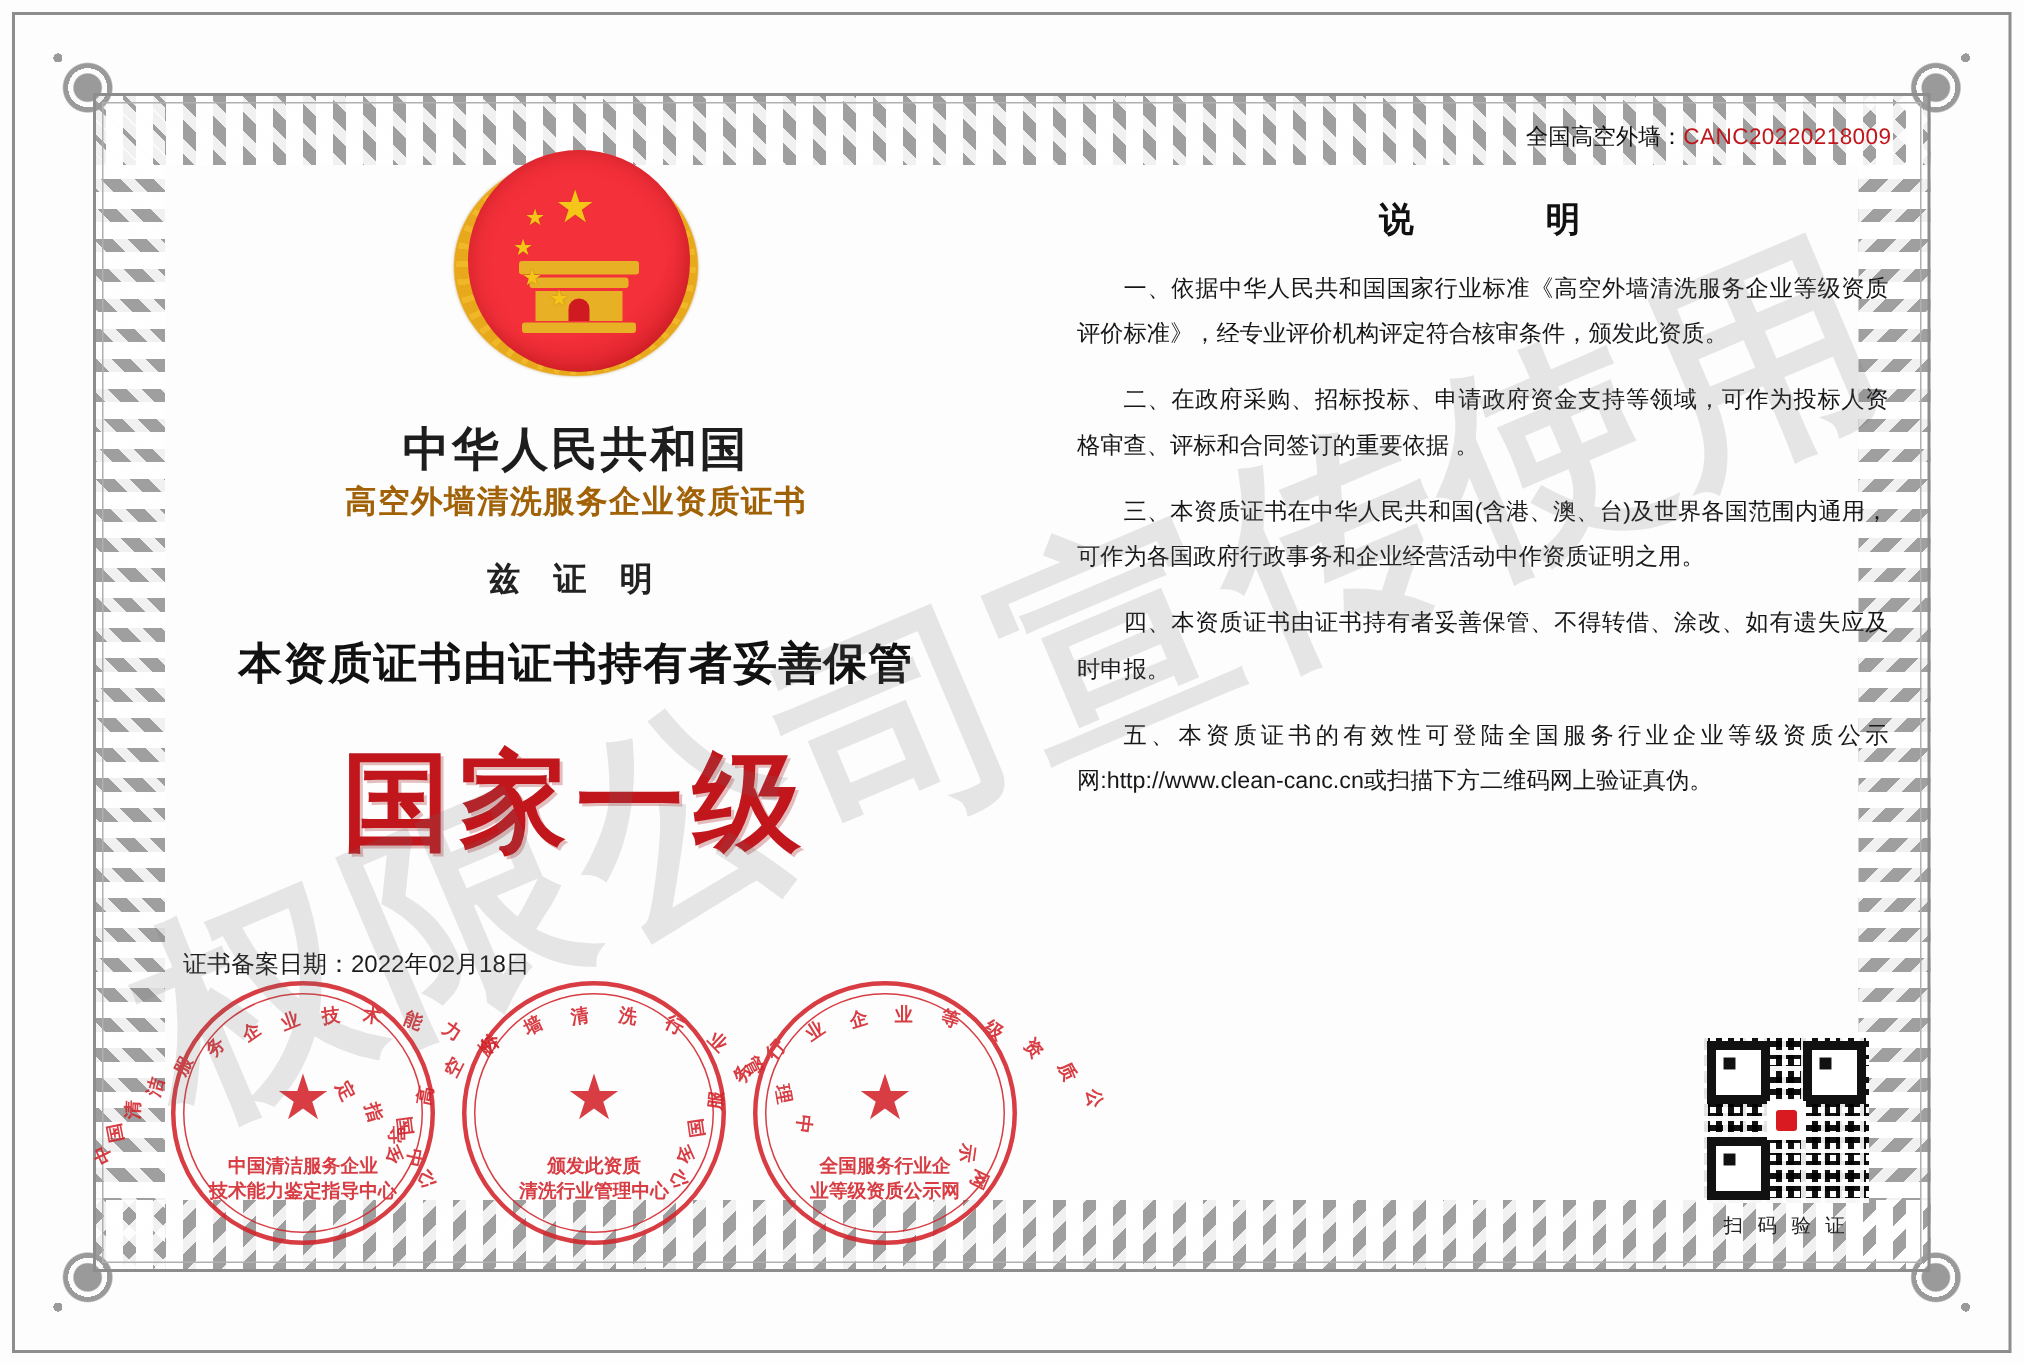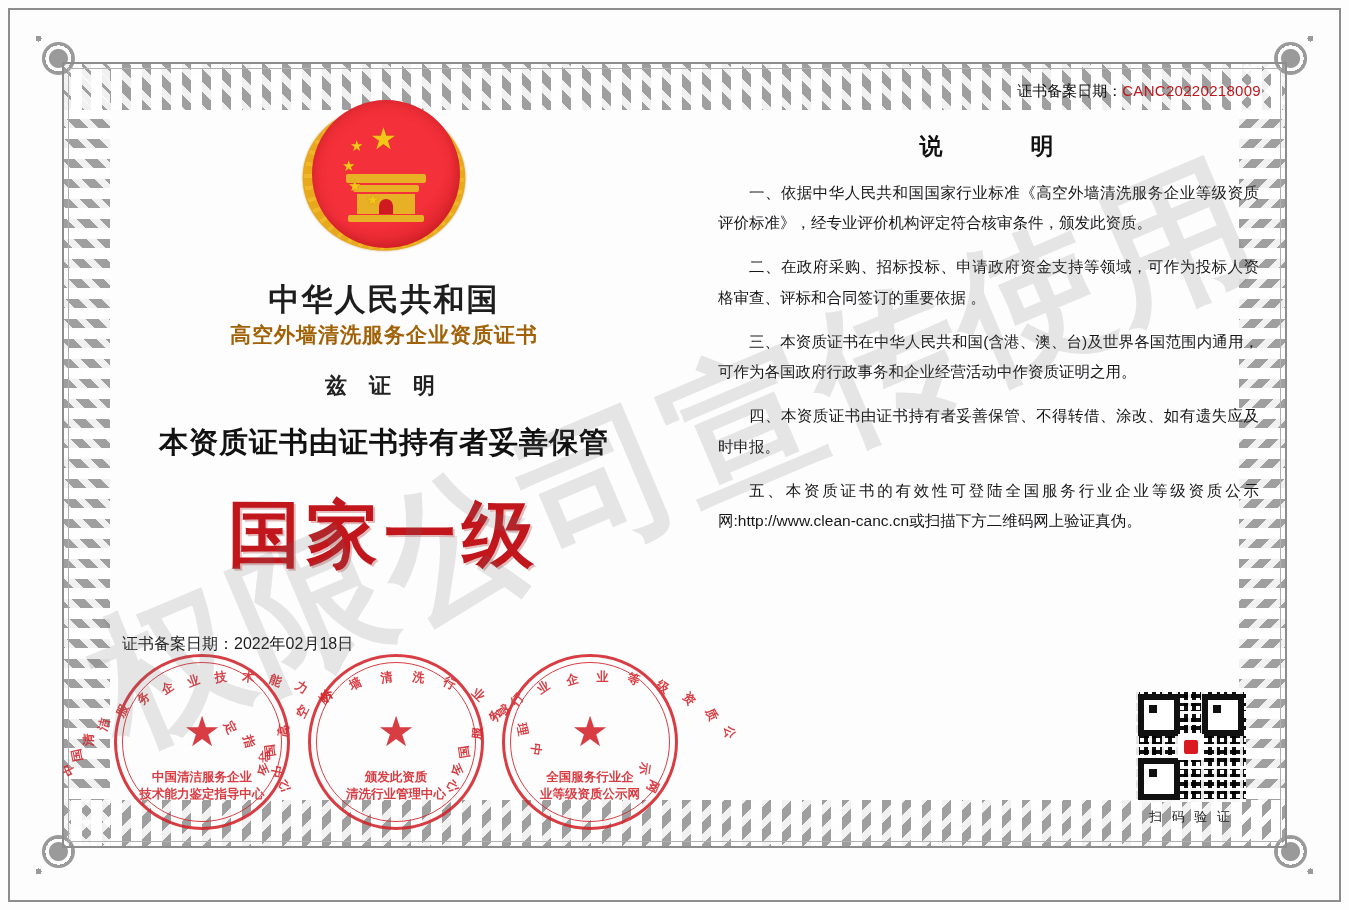--- a/index.html
+++ b/index.html
@@ -317,21 +317,21 @@
             <div>全国服务行业企</div>
             <div>业等级资质公示网</div>
           </div>
         </div>
       </div>
     </div>
 
     <div class="right-col">
 
       <div class="cert-no">
-        <span>证书备案日期：</span><span class="num">CANC20220218009</span>
+        <span>全国高空外墙：</span><span class="num">CANC20220218009</span>
       </div>
 
       <div class="notice-title">说　　明</div>
 
       <div class="notice-body">
         <p>一、依据中华人民共和国国家行业标准《高空外墙清洗服务企业等级资质评价标准》，经专业评价机构评定符合核审条件，颁发此资质。</p>
         <p>二、在政府采购、招标投标、申请政府资金支持等领域，可作为投标人资格审查、评标和合同签订的重要依据 。</p>
         <p>三、本资质证书在中华人民共和国(含港、澳、台)及世界各国范围内通用，可作为各国政府行政事务和企业经营活动中作资质证明之用。</p>
         <p>四、本资质证书由证书持有者妥善保管、不得转借、涂改、如有遗失应及时申报。</p>
         <p>五、本资质证书的有效性可登陆全国服务行业企业等级资质公示网:http://www.clean-canc.cn或扫描下方二维码网上验证真伪。</p>

